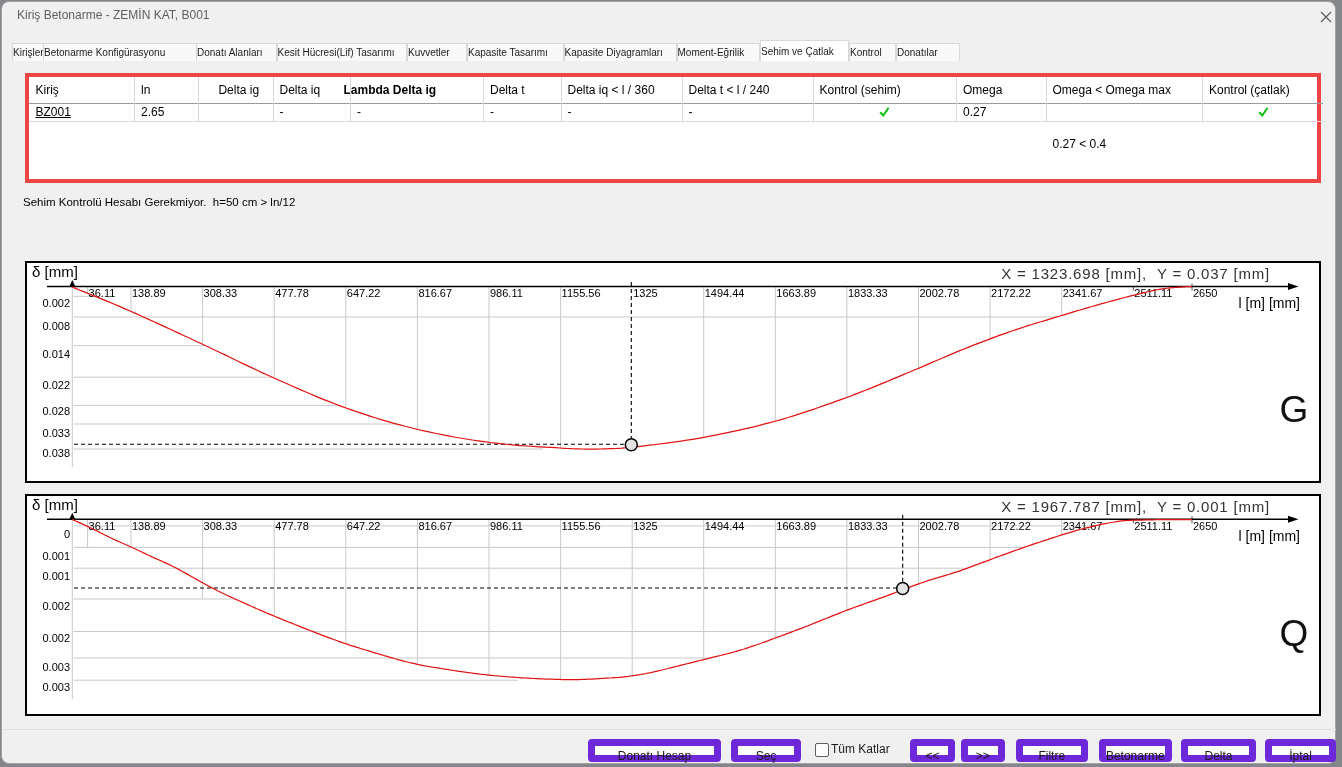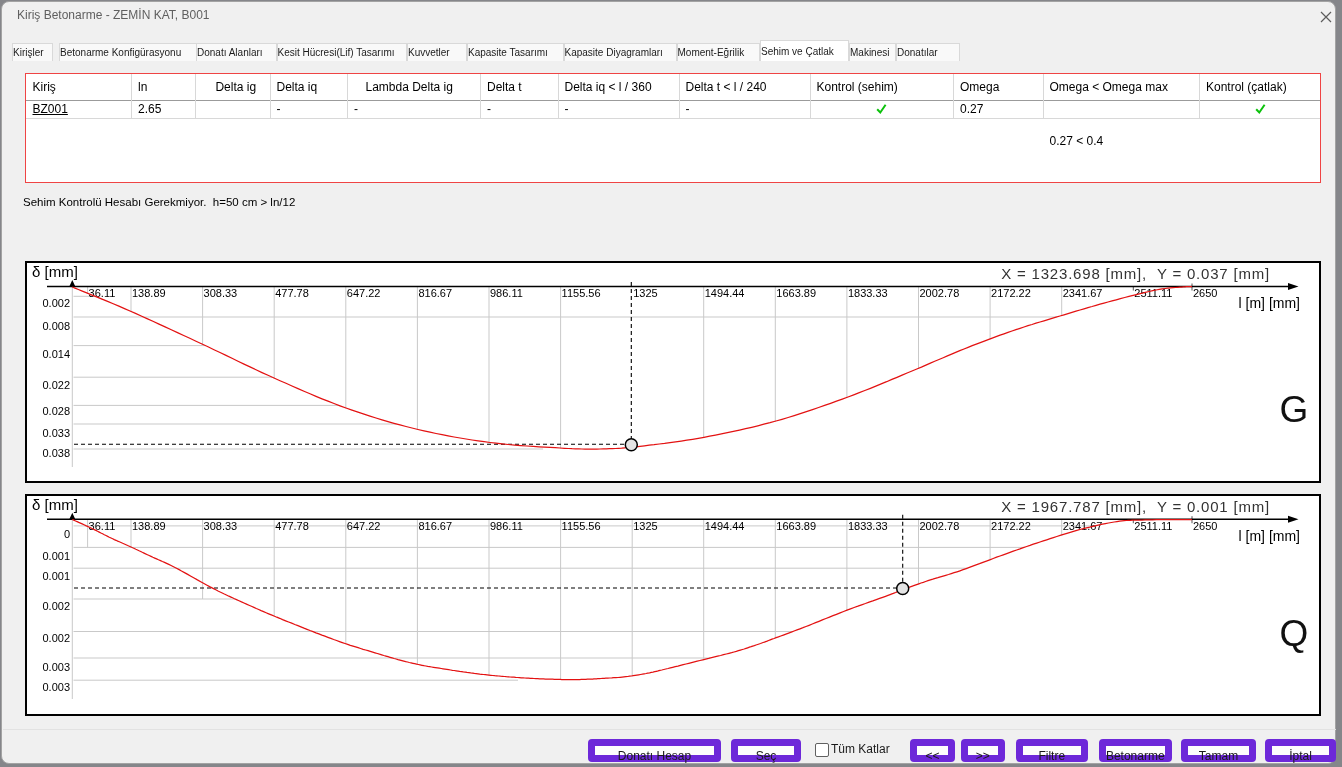--- a/index.html
+++ b/index.html
@@ -5,21 +5,21 @@
 html,body { width:1342px; height:767px; background:#85868a; font-family:"Liberation Sans",sans-serif; overflow:hidden; }
 #win { position:absolute; left:1px; top:1px; width:1335px; height:763px; background:#f0f0f0;
        border:1px solid #a3a3a3; border-radius:8px; }
 #title { position:absolute; left:15px; top:6px; font-size:12px; color:#5f5f5f; }
 #closex { position:absolute; left:1313px; top:4px; width:22px; height:22px; }
 .tab { position:absolute; top:41px; height:17.5px; background:#f9f9f9; border:1px solid #d9d9d9;
        border-bottom:none; font-size:10px; color:#1b1b1b; text-align:left; line-height:17px; white-space:nowrap; overflow:hidden; }
 .tab.active { top:37.5px; height:21.5px; background:#fff; border:1px solid #d9d9d9; border-bottom:none;
        line-height:22px; z-index:3; }
 #tbl { position:absolute; left:22.5px; top:70.5px; width:1296px; height:110px; background:#fff;
-       border:1px solid #ef4444; }
+       border:4px solid #ef4444; }
 .hc { position:absolute; top:0; height:26px; font-size:12px; color:#000; padding-left:7px; line-height:27px; overflow:hidden; }
 .dc { position:absolute; top:26px; height:18px; font-size:12px; color:#000; padding-left:7px; line-height:18px; }
 #hline { position:absolute; left:0; top:26px; width:1294px; height:1px; background:#9b9b9b; }
 #rline { position:absolute; left:0; top:44px; width:1294px; height:1px; background:#d8d8d8; }
 .vsep { position:absolute; top:0; width:1px; height:44px; background:#d8d8d8; }
 #note { position:absolute; left:21px; top:193.5px; font-size:11.5px; color:#000; }
 .chartbox { position:absolute; left:22.5px; width:1296px; background:#fff; border:2px solid #000; }
 #c1 { top:258.5px; height:222px; }
 #c2 { top:491.5px; height:222px; }
 #overlay { position:absolute; left:0; top:0; width:1342px; height:767px; z-index:5; }
@@ -30,36 +30,36 @@
        border:1px solid #606060; border-radius:2px; }
 #cbl { position:absolute; left:829px; top:740px; font-size:12px; color:#1a1a1a; }
 </style></head>
 <body>
 <div id="win">
   <div id="title">Kiriş Betonarme - ZEMİN KAT, B001</div>
   <svg id="closex" viewBox="0 0 22 22">
       <path d="M6 6 L16 16 M16 6 L6 16" stroke="#5c5c5c" stroke-width="1.2" fill="none"></path>
     </svg>
   <div class="tab" style="left:10px;width:40.5px;">Kirişler</div>
-<div class="tab" style="left:57px;width:162px;">Betonarme Konfigürasyonu</div>
+<div class="tab" style="left:41px;width:162px;">Betonarme Konfigürasyonu</div>
 <div class="tab" style="left:194px;width:80.5px;">Donatı Alanları</div>
 <div class="tab" style="left:274.5px;width:130.5px;">Kesit Hücresi(Lif) Tasarımı</div>
 <div class="tab" style="left:405px;width:60px;">Kuvvetler</div>
 <div class="tab" style="left:465px;width:96.5px;">Kapasite Tasarımı</div>
 <div class="tab" style="left:561.5px;width:113.0px;">Kapasite Diyagramları</div>
 <div class="tab" style="left:674.5px;width:83.5px;">Moment-Eğrilik</div>
 <div class="tab active" style="left:758px;width:89px;">Sehim ve Çatlak</div>
-<div class="tab" style="left:847px;width:47px;">Makinesi</div>
+<div class="tab" style="left:847px;width:47px;">Kontrol</div>
 <div class="tab" style="left:894px;width:64px;">Donatılar</div>
   <div id="tbl">
     <div class="hc" style="left:0.0px;width:105.5px;">Kiriş</div>
 <div class="hc" style="left:105.5px;width:64px;">ln</div>
 <div class="hc" style="left:169.5px;width:74.5px;text-align:center;">Delta ig</div>
 <div class="hc" style="left:244.0px;width:77.5px;">Delta iq</div>
-<div class="hc" style="left:333px;width:133px;">Lambda Delta ig</div>
+<div class="hc" style="left:308px;width:133px;font-weight:bold;">Lambda Delta ig</div>
 <div class="hc" style="left:454.5px;width:77.5px;">Delta t</div>
 <div class="hc" style="left:532.0px;width:121.0px;">Delta iq &lt; l / 360</div>
 <div class="hc" style="left:653.0px;width:131.0px;">Delta t &lt; l / 240</div>
 <div class="hc" style="left:784.0px;width:143.5px;">Kontrol (sehim)</div>
 <div class="hc" style="left:927.5px;width:89.5px;">Omega</div>
 <div class="hc" style="left:1017.0px;width:156.5px;">Omega &lt; Omega max</div>
 <div class="hc" style="left:1173.5px;width:122.5px;">Kontrol (çatlak)</div>
     <div id="hline"></div>
     <div class="dc" style="left:0.0px;width:105.5px;text-decoration:underline;">BZ001</div>
 <div class="dc" style="left:105.5px;width:64px;">2.65</div>
@@ -93,21 +93,21 @@
   <div id="note">Sehim Kontrolü Hesabı Gerekmiyor.&nbsp; h=50 cm &gt; ln/12</div>
   <div class="chartbox" id="c1"></div>
   <div class="chartbox" id="c2"></div>
   <div id="footline"></div>
   <div class="btn" style="left:586px;width:133px;">Donatı Hesap Makinesi</div>
 <div class="btn" style="left:729px;width:70px;">Seç</div>
 <div class="btn" style="left:908px;width:45px;">&lt;&lt;</div>
 <div class="btn" style="left:958.5px;width:44.5px;">&gt;&gt;</div>
 <div class="btn" style="left:1013.5px;width:72.5px;">Filtre</div>
 <div class="btn" style="left:1096.5px;width:73.5px;">Betonarme</div>
-<div class="btn" style="left:1179px;width:75px;">Tamam</div>
+<div class="btn" style="left:1179px;width:75px;">Delta</div>
 <div class="btn" style="left:1263px;width:71px;">İptal</div>
   <div id="cbx"></div>
   <div id="cbl">Tüm Katlar</div>
 </div>
 <svg id="overlay" viewBox="0 0 1342 767" font-family="Liberation Sans,sans-serif">
 <line x1="72.3" y1="286.5" x2="72.3" y2="467" stroke="#c9c9c9" stroke-width="1"></line>
 <line x1="87.6" y1="286.5" x2="87.6" y2="293.7" stroke="#c9c9c9" stroke-width="1"></line>
 <line x1="131.0" y1="286.5" x2="131.0" y2="311.9" stroke="#c9c9c9" stroke-width="1"></line>
 <line x1="202.6" y1="286.5" x2="202.6" y2="344.8" stroke="#c9c9c9" stroke-width="1"></line>
 <line x1="274.2" y1="286.5" x2="274.2" y2="378.6" stroke="#c9c9c9" stroke-width="1"></line>

